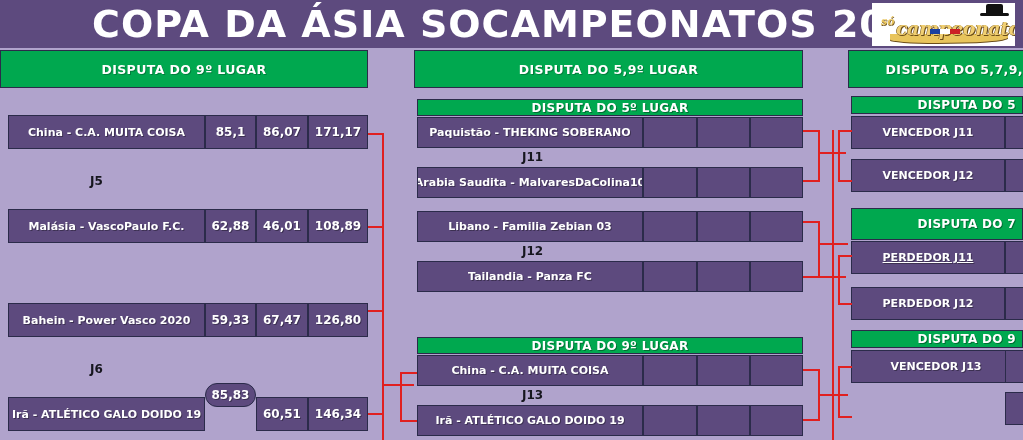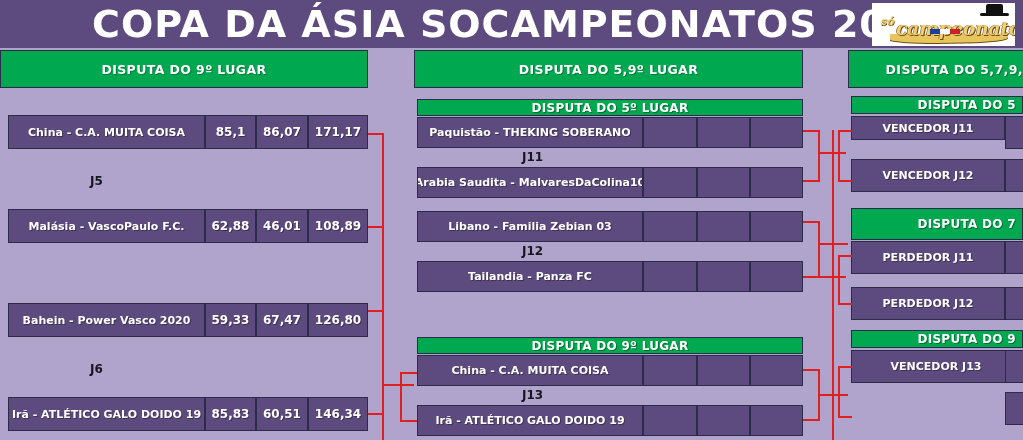--- a/index.html
+++ b/index.html
@@ -246,21 +246,21 @@
   <div class="cell num" style="left:308px; top:209px; width:60px; height:34px;">108,89</div>
 
   <div class="cell" style="left:8px; top:303px; width:197px; height:34px;">Bahein -  Power Vasco 2020</div>
   <div class="cell num" style="left:205px; top:303px; width:51px; height:34px;">59,33</div>
   <div class="cell num" style="left:256px; top:303px; width:52px; height:34px;">67,47</div>
   <div class="cell num" style="left:308px; top:303px; width:60px; height:34px;">126,80</div>
 
   <div class="jlabel" style="left:90px; top:362px;">J6</div>
 
   <div class="cell" style="left:8px; top:397px; width:197px; height:34px;">Irã -  ATLÉTICO GALO DOIDO 19</div>
-  <div class="cell num" style="left:205px; top:397px; width:51px; height:34px;">85,83</div>
+  <div class="cell num" style="left:205px; top:383px; width:51px; height:24px;border-radius:15px;">85,83</div>
   <div class="cell num" style="left:256px; top:397px; width:52px; height:34px;">60,51</div>
   <div class="cell num" style="left:308px; top:397px; width:60px; height:34px;">146,34</div>
 
   <div class="cell green" style="left:417px; top:99px; width:386px; height:17px;">DISPUTA DO 5º LUGAR</div>
 
   <div class="cell" style="left:417px; top:117px; width:226px; height:31px;">Paquistão - THEKING SOBERANO</div>
   <div class="cell" style="left:643px; top:117px; width:54px; height:31px;"></div>
   <div class="cell" style="left:697px; top:117px; width:53px; height:31px;"></div>
   <div class="cell" style="left:750px; top:117px; width:53px; height:31px;"></div>
 
@@ -292,29 +292,29 @@
 
   <div class="jlabel" style="left:522px; top:388px;">J13</div>
 
   <div class="cell" style="left:417px; top:405px; width:226px; height:31px;">Irã -  ATLÉTICO GALO DOIDO 19</div>
   <div class="cell" style="left:643px; top:405px; width:54px; height:31px;"></div>
   <div class="cell" style="left:697px; top:405px; width:53px; height:31px;"></div>
   <div class="cell" style="left:750px; top:405px; width:53px; height:31px;"></div>
 
   <div class="cell green right" style="left:851px; top:96px; width:172px; height:18px;">DISPUTA DO 5</div>
 
-  <div class="cell" style="left:851px; top:116px; width:154px; height:24px;">VENCEDOR J11</div>
+  <div class="cell" style="left:851px; top:116px; width:154px; height:33px;">VENCEDOR J11</div>
   <div class="cell" style="left:1005px; top:116px; width:40px; height:33px;"></div>
 
   <div class="cell" style="left:851px; top:159px; width:154px; height:33px;">VENCEDOR J12</div>
   <div class="cell" style="left:1005px; top:159px; width:40px; height:33px;"></div>
 
   <div class="cell green right" style="left:851px; top:208px; width:172px; height:32px;">DISPUTA DO 7</div>
 
-  <div class="cell" style="left:851px; top:241px; width:154px; height:33px;">PERDEDOR J11</div>
+  <div class="cell" style="left:851px; top:241px; width:154px; height:33px;text-decoration:underline;">PERDEDOR J11</div>
   <div class="cell" style="left:1005px; top:241px; width:40px; height:33px;"></div>
 
   <div class="cell" style="left:851px; top:287px; width:154px; height:33px;">PERDEDOR J12</div>
   <div class="cell" style="left:1005px; top:287px; width:40px; height:33px;"></div>
 
   <div class="cell green right" style="left:851px; top:330px; width:172px; height:18px;">DISPUTA DO 9</div>
 
   <div class="cell" style="left:851px; top:350px; width:170px; height:33px;">VENCEDOR J13</div>
   <div class="cell" style="left:1005px; top:350px; width:40px; height:33px;"></div>
 

